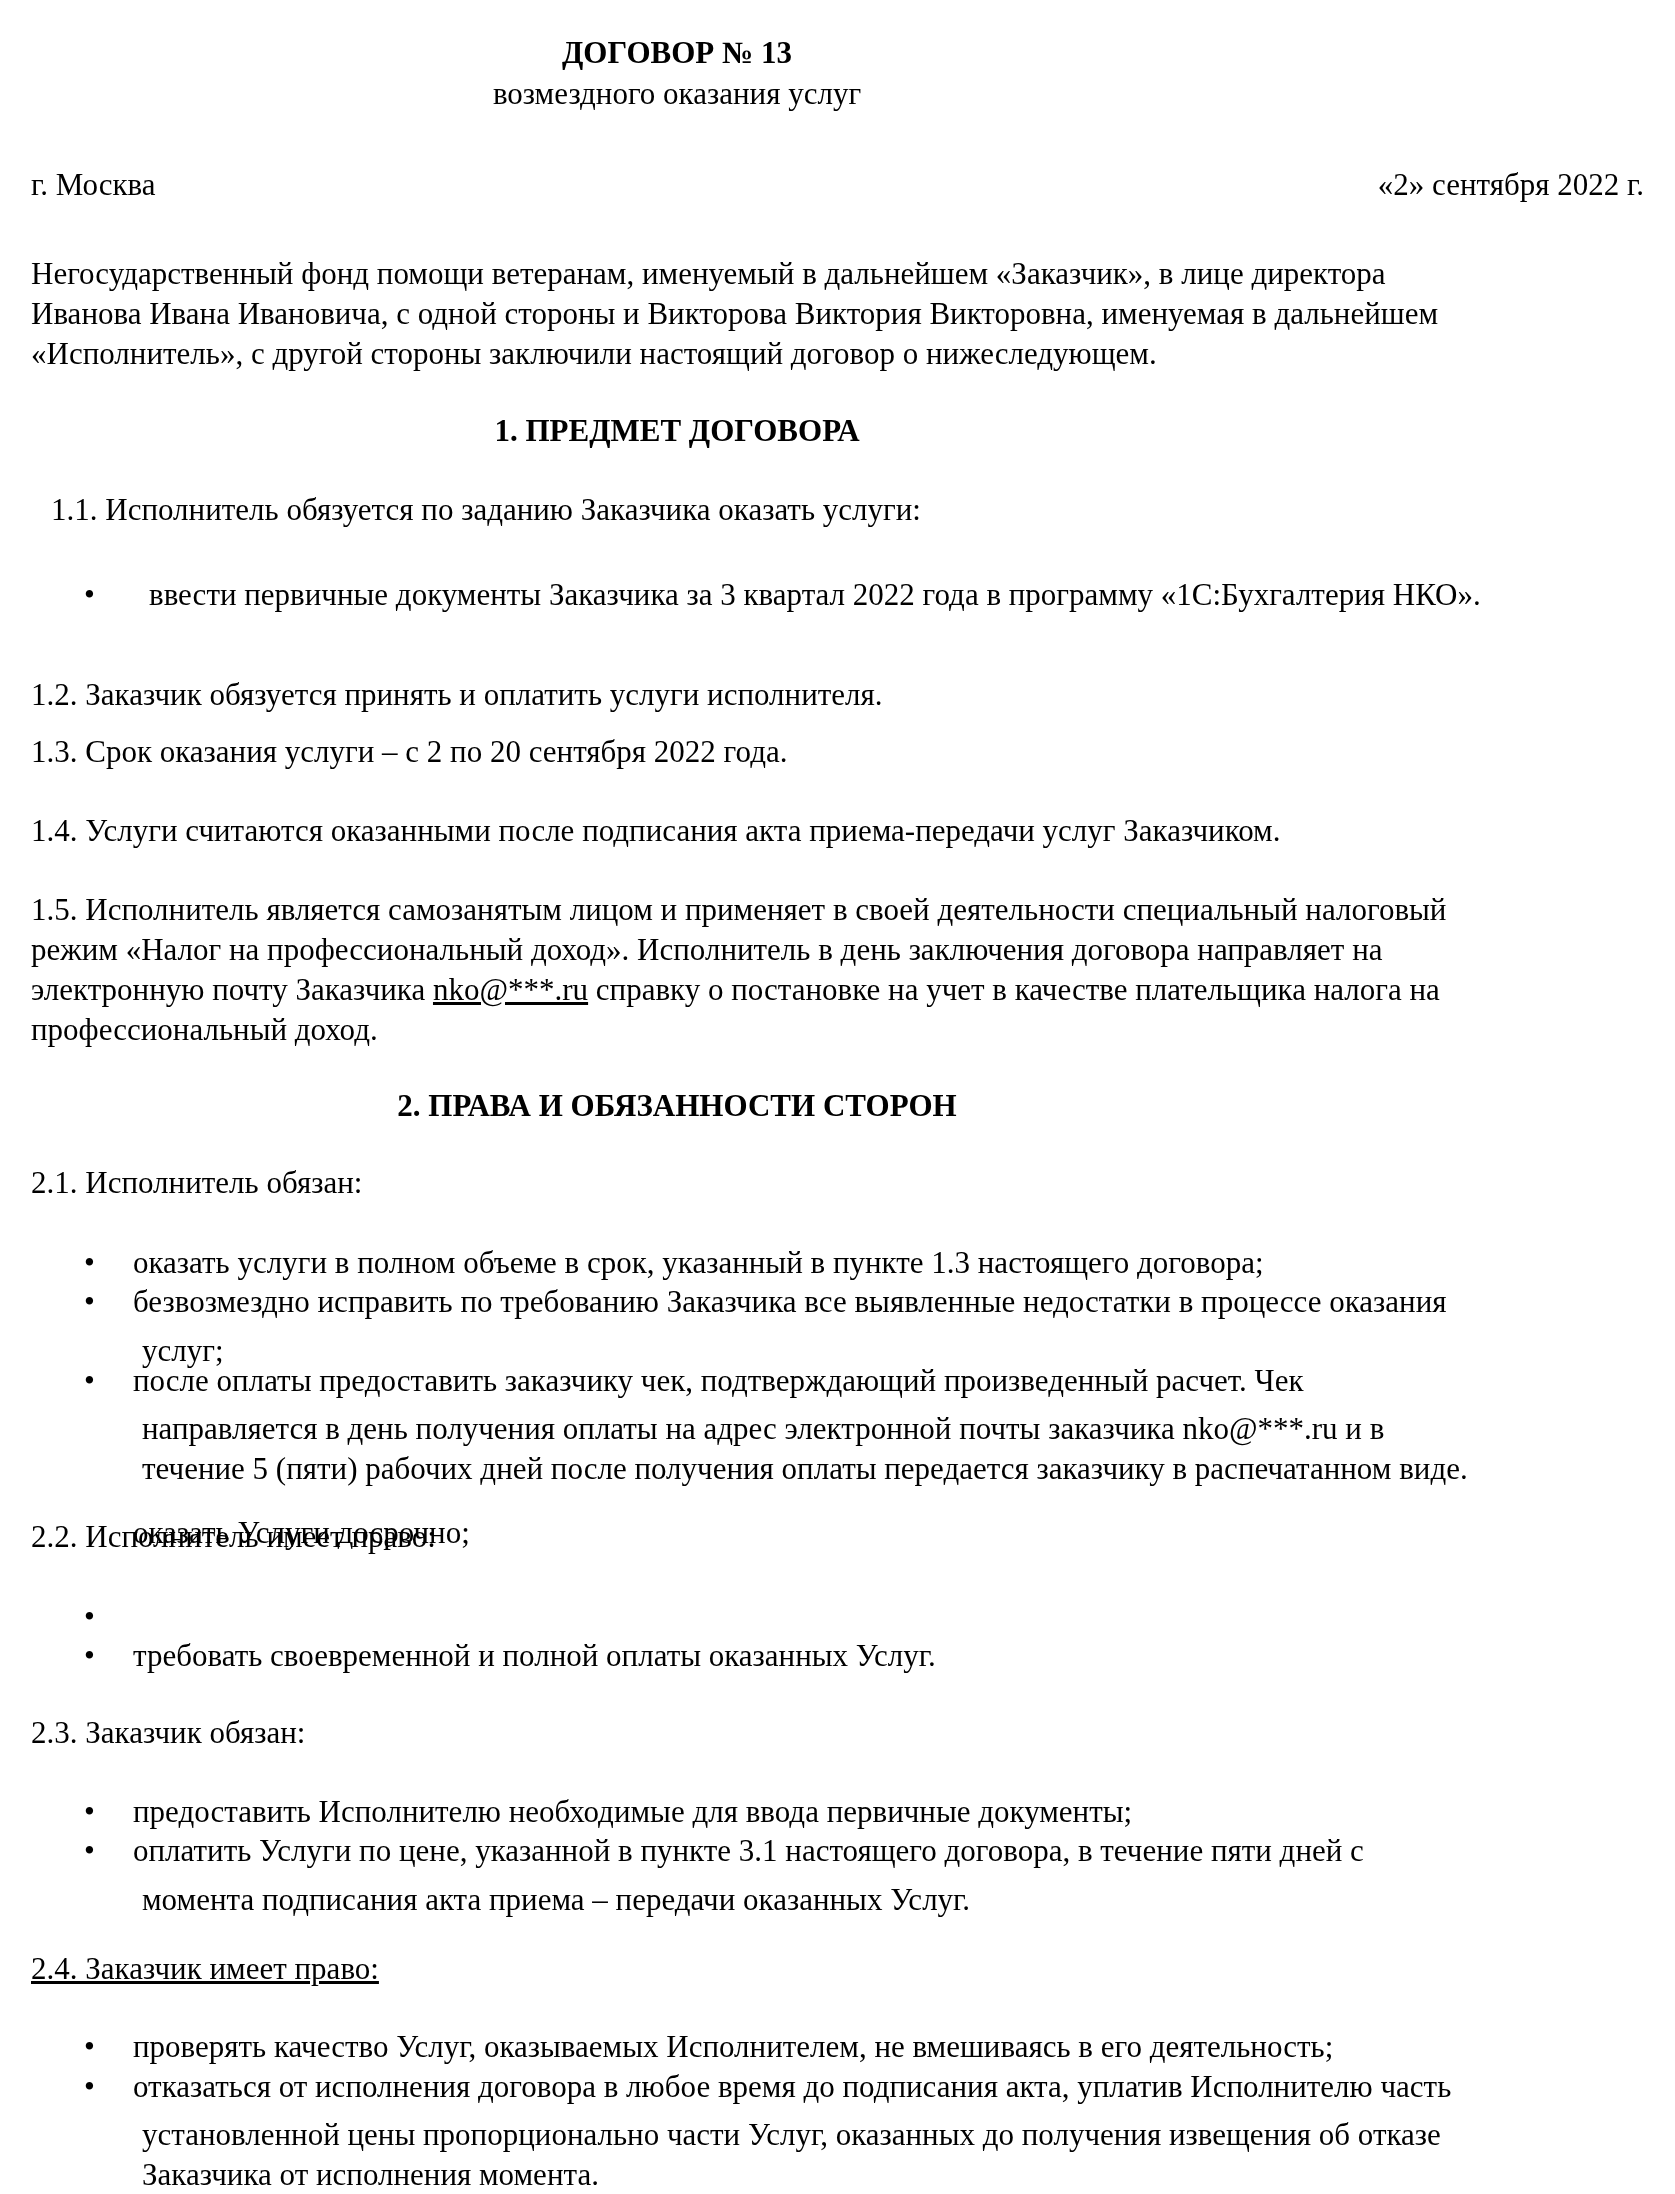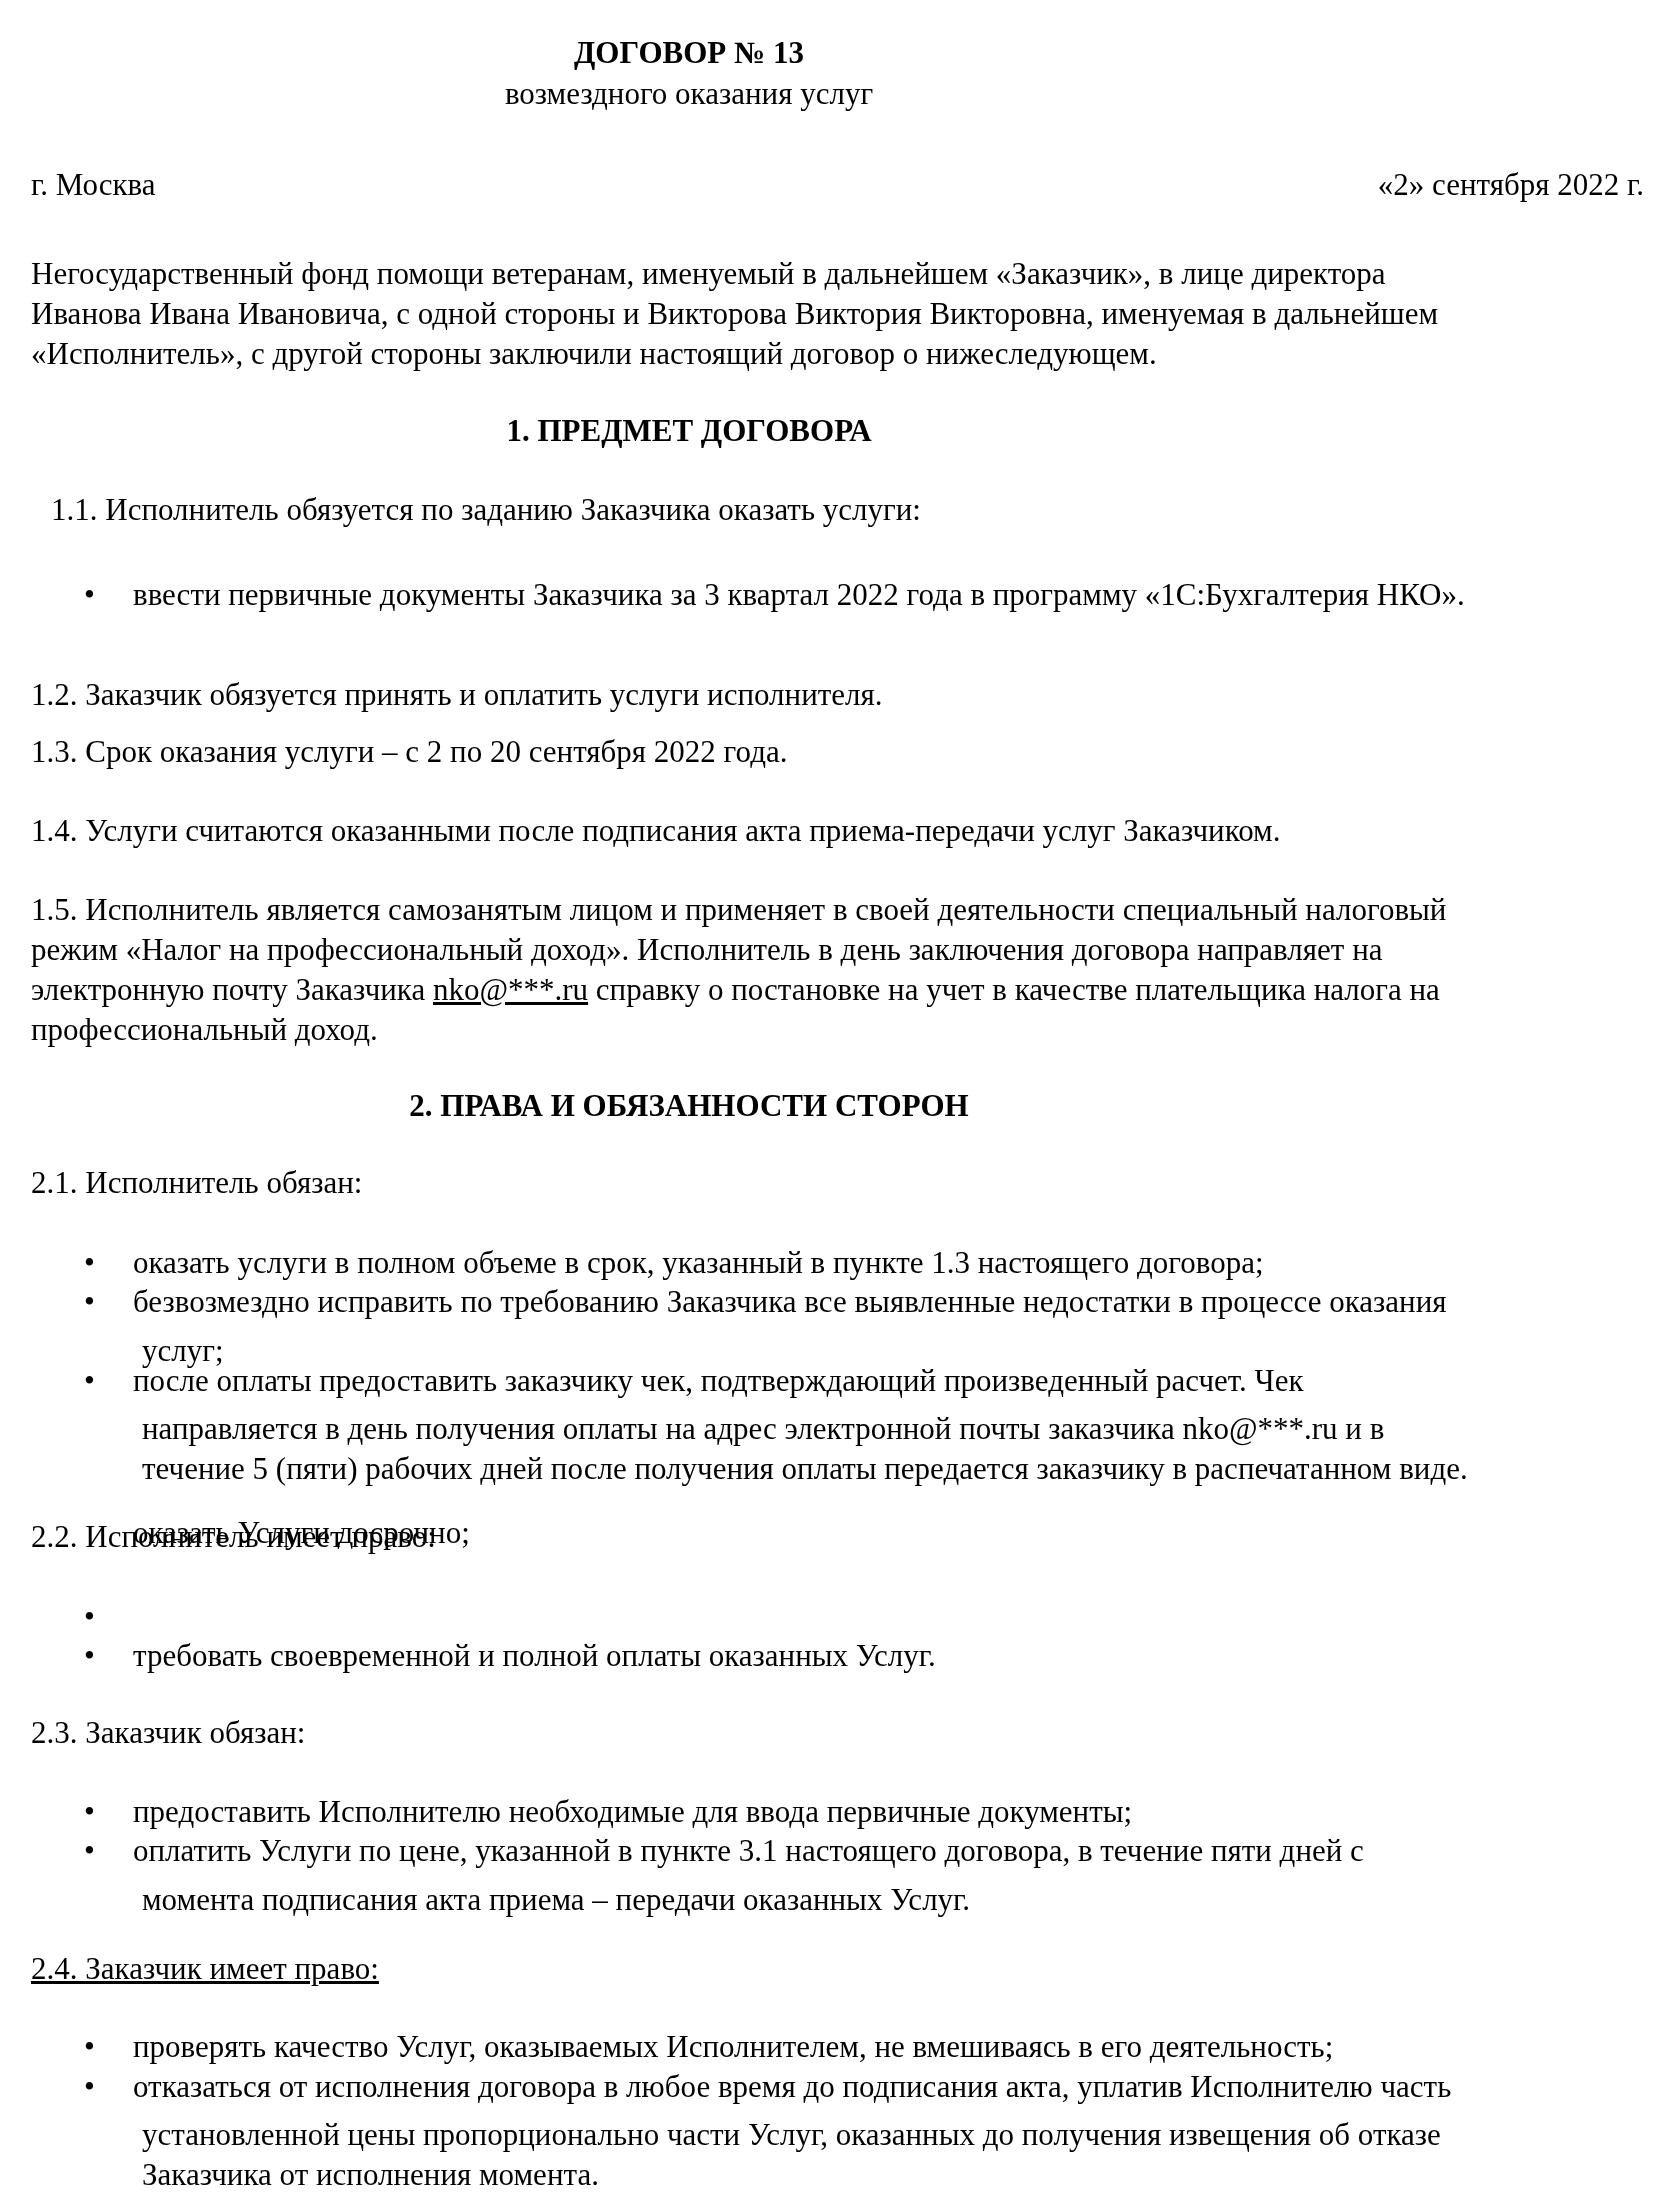--- a/index.html
+++ b/index.html
@@ -1,21 +1,21 @@
 <!DOCTYPE html>
 <html style="font-size:13.6px"><head>
 <meta charset="utf-8">
 <style>
   html, body { margin: 0; padding: 0; background: #ffffff; }
   body {
     width: 1675px; height: 2194px; position: relative; overflow: hidden;
     font-family: "Liberation Serif", serif; color: #000; font-size: 31px;
   }
   .ln { position: absolute; white-space: nowrap; line-height: 37px; }
-  .center { left: 16px; width: 1346px; text-align: center; }
+  .center { left: 4px; width: 1346px; text-align: center; }
   .bold { font-weight: bold; }
   .link { text-decoration: underline; color: #000; }
   .bullet { position: absolute; left: 81px; width: 17px; text-align: center; }
   .item { left: 133px; }
   .cont { left: 142px; margin-top: 9px; }
   .left { left: 31px; }
 </style>
 </head>
 <body>
 
@@ -24,21 +24,21 @@
 <div class="ln left" style="top:166px;">г. Москва</div>
 <div class="ln" style="top:166px; right:31px;">«2» сентября 2022 г.</div>
 
 <div class="ln left" style="top:255px;">Негосударственный фонд помощи ветеранам, именуемый в дальнейшем «Заказчик», в лице директора</div>
 <div class="ln left" style="top:295px;">Иванова Ивана Ивановича, с одной стороны и Викторова Виктория Викторовна, именуемая в дальнейшем</div>
 <div class="ln left" style="top:335px;">«Исполнитель», с другой стороны заключили настоящий договор о нижеследующем.</div>
 
 <div class="ln center bold" style="top:412px;">1. ПРЕДМЕТ ДОГОВОРА</div>
 <div class="ln left" style="top:491px;margin-left:20px;">1.1. Исполнитель обязуется по заданию Заказчика оказать услуги:</div>
 <div class="ln bullet" style="top:576px;">•</div>
-<div class="ln item" style="top:576px;">ввести первичные документы Заказчика за 3 квартал 2022 года в программу «1С:Бухгалтерия НКО».</div>
+<div class="ln item" style="top:576px;margin-left:16px;">ввести первичные документы Заказчика за 3 квартал 2022 года в программу «1С:Бухгалтерия НКО».</div>
 <div class="ln left" style="top:676px;">1.2. Заказчик обязуется принять и оплатить услуги исполнителя.</div>
 <div class="ln left" style="top:733px;">1.3. Срок оказания услуги – с 2 по 20 сентября 2022 года.</div>
 <div class="ln left" style="top:812px;">1.4. Услуги считаются оказанными после подписания акта приема-передачи услуг Заказчиком.</div>
 <div class="ln left" style="top:891px;">1.5. Исполнитель является самозанятым лицом и применяет в своей деятельности специальный налоговый</div>
 <div class="ln left" style="top:931px;">режим «Налог на профессиональный доход». Исполнитель в день заключения договора направляет на</div>
 <div class="ln left" style="top:971px;"><span>электронную почту Заказчика </span><span class="link">nko@***.ru</span><span> справку о постановке на учет в качестве плательщика налога на</span></div>
 <div class="ln left" style="top:1011px;">профессиональный доход.</div>
 
 <div class="ln center bold" style="top:1087px;">2. ПРАВА И ОБЯЗАННОСТИ СТОРОН</div>
 

